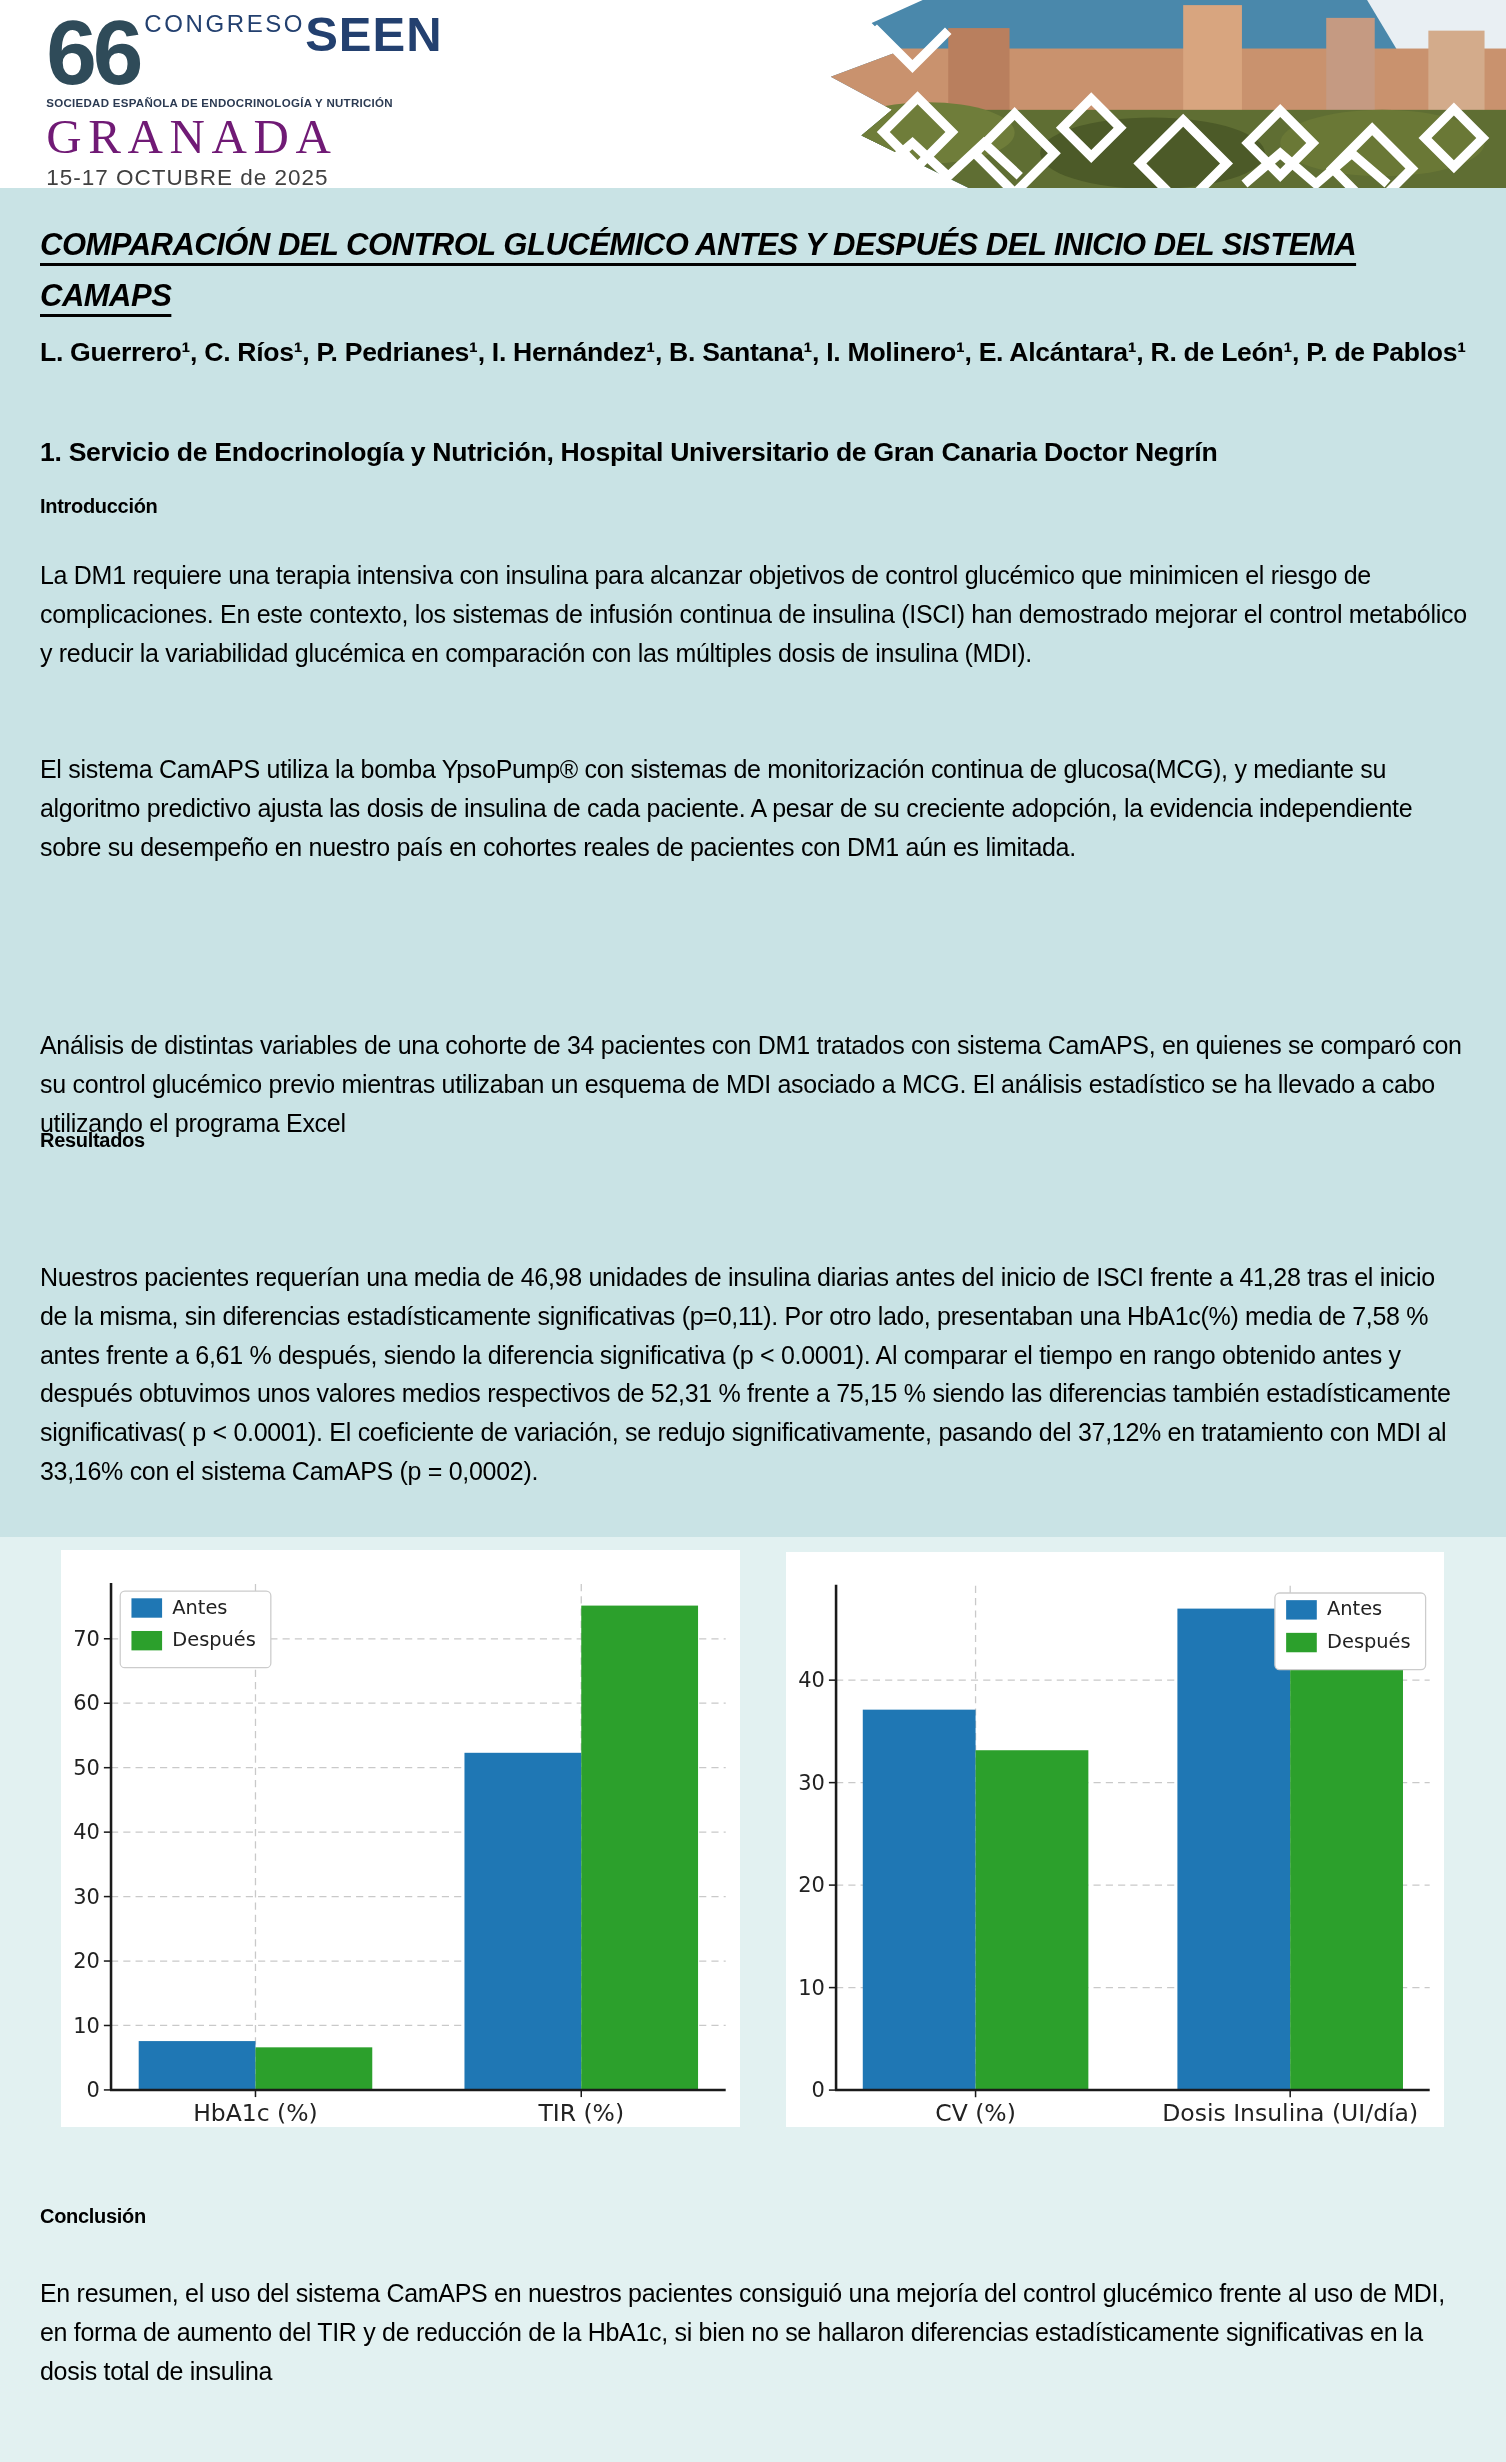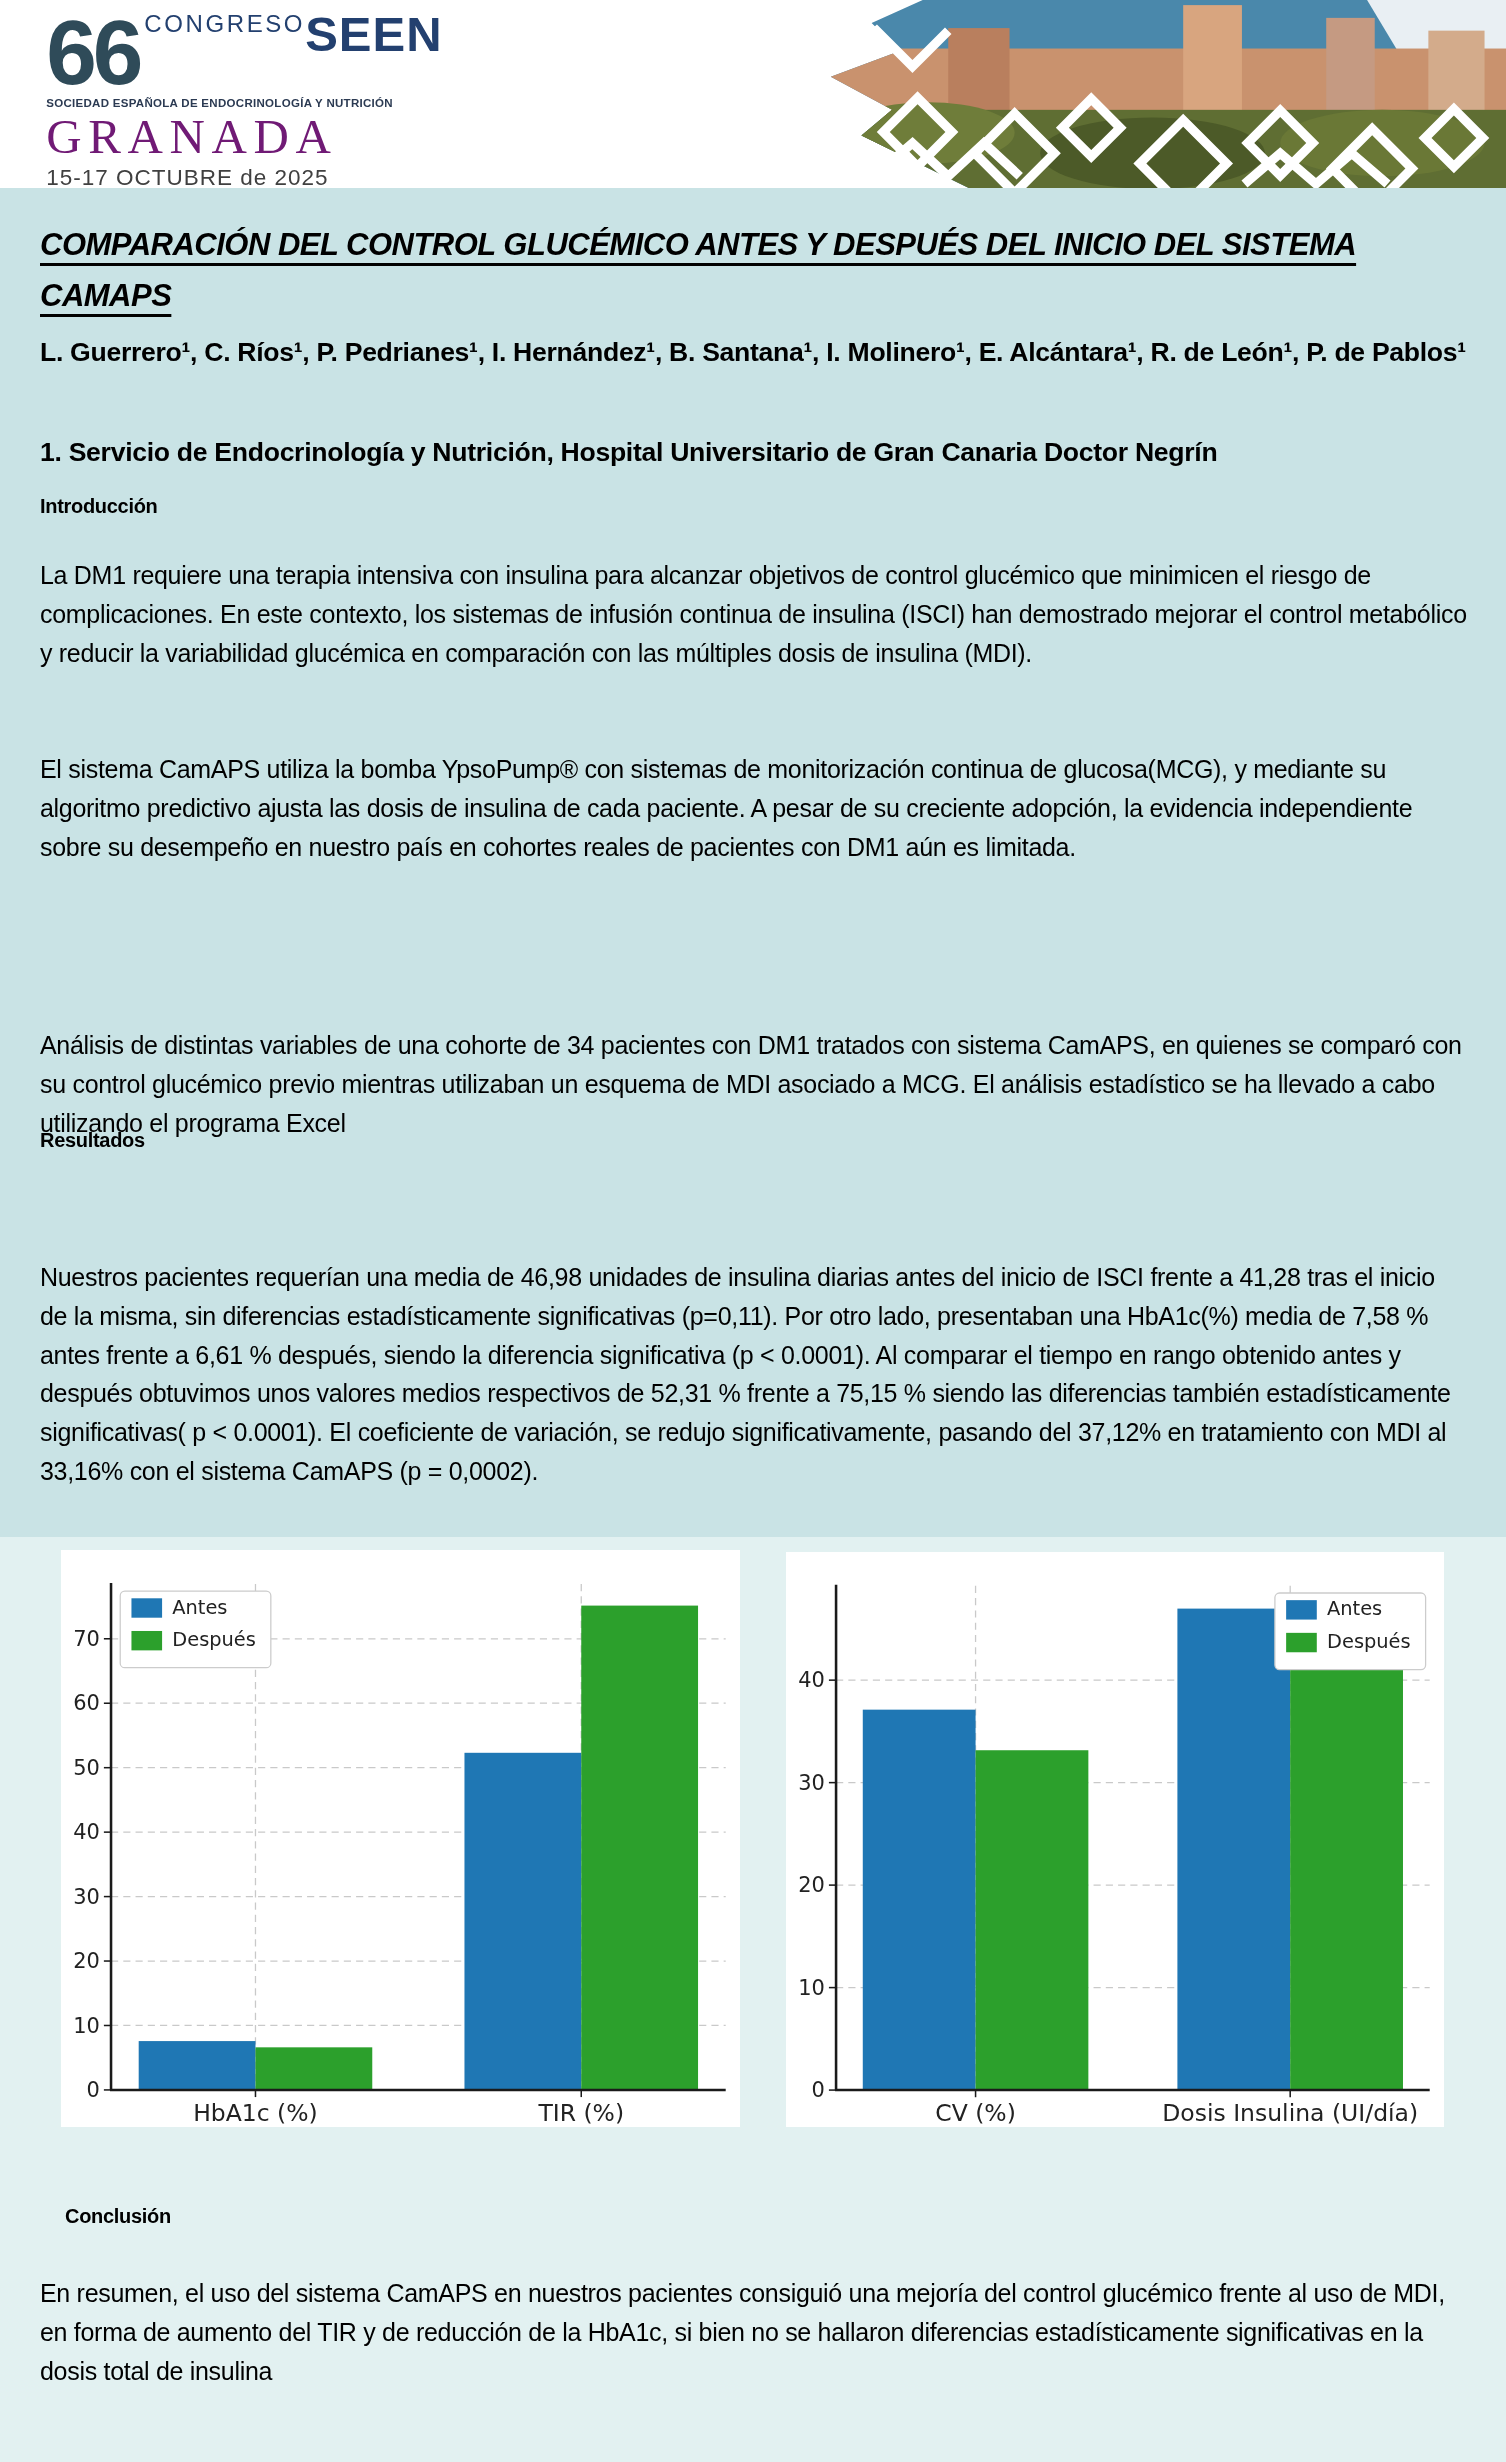--- a/index.html
+++ b/index.html
@@ -67,21 +67,21 @@
   }
   .sec-heading{
     font-size:20px;font-weight:bold;letter-spacing:-0.3px;
   }
   .body-par{
     font-size:25px;font-weight:normal;letter-spacing:-0.3px;line-height:1.55;
   }
   .h-intro{top:495px;}       .p-intro1{top:556px;}  .p-intro2{top:750px;}
   .h-methods{top:940px;}    .p-methods{top:1026px;}
   .h-results{top:1129px;}    .p-results{top:1258px;}
-  .h-conclusion{top:2205px;margin-left:25px;} .p-conclusion{top:2274px;}
+  .h-conclusion{top:2205px;} .p-conclusion{top:2274px;}
   
   .chart-card{
     position:absolute;background:#ffffff;
   }
   .chart-card svg{display:block;width:100%;height:100%;}
   .card-left{left:61px;top:1550px;width:679px;height:577px;}
   .card-right{left:786px;top:1552px;width:658px;height:575px;}
   .grid{stroke:#c9c9c9;stroke-width:2.5;stroke-dasharray:14 10;fill:none;}
   .spine{stroke:#1a1a1a;stroke-width:5;}
   .tick{stroke:#1a1a1a;stroke-width:3;}

